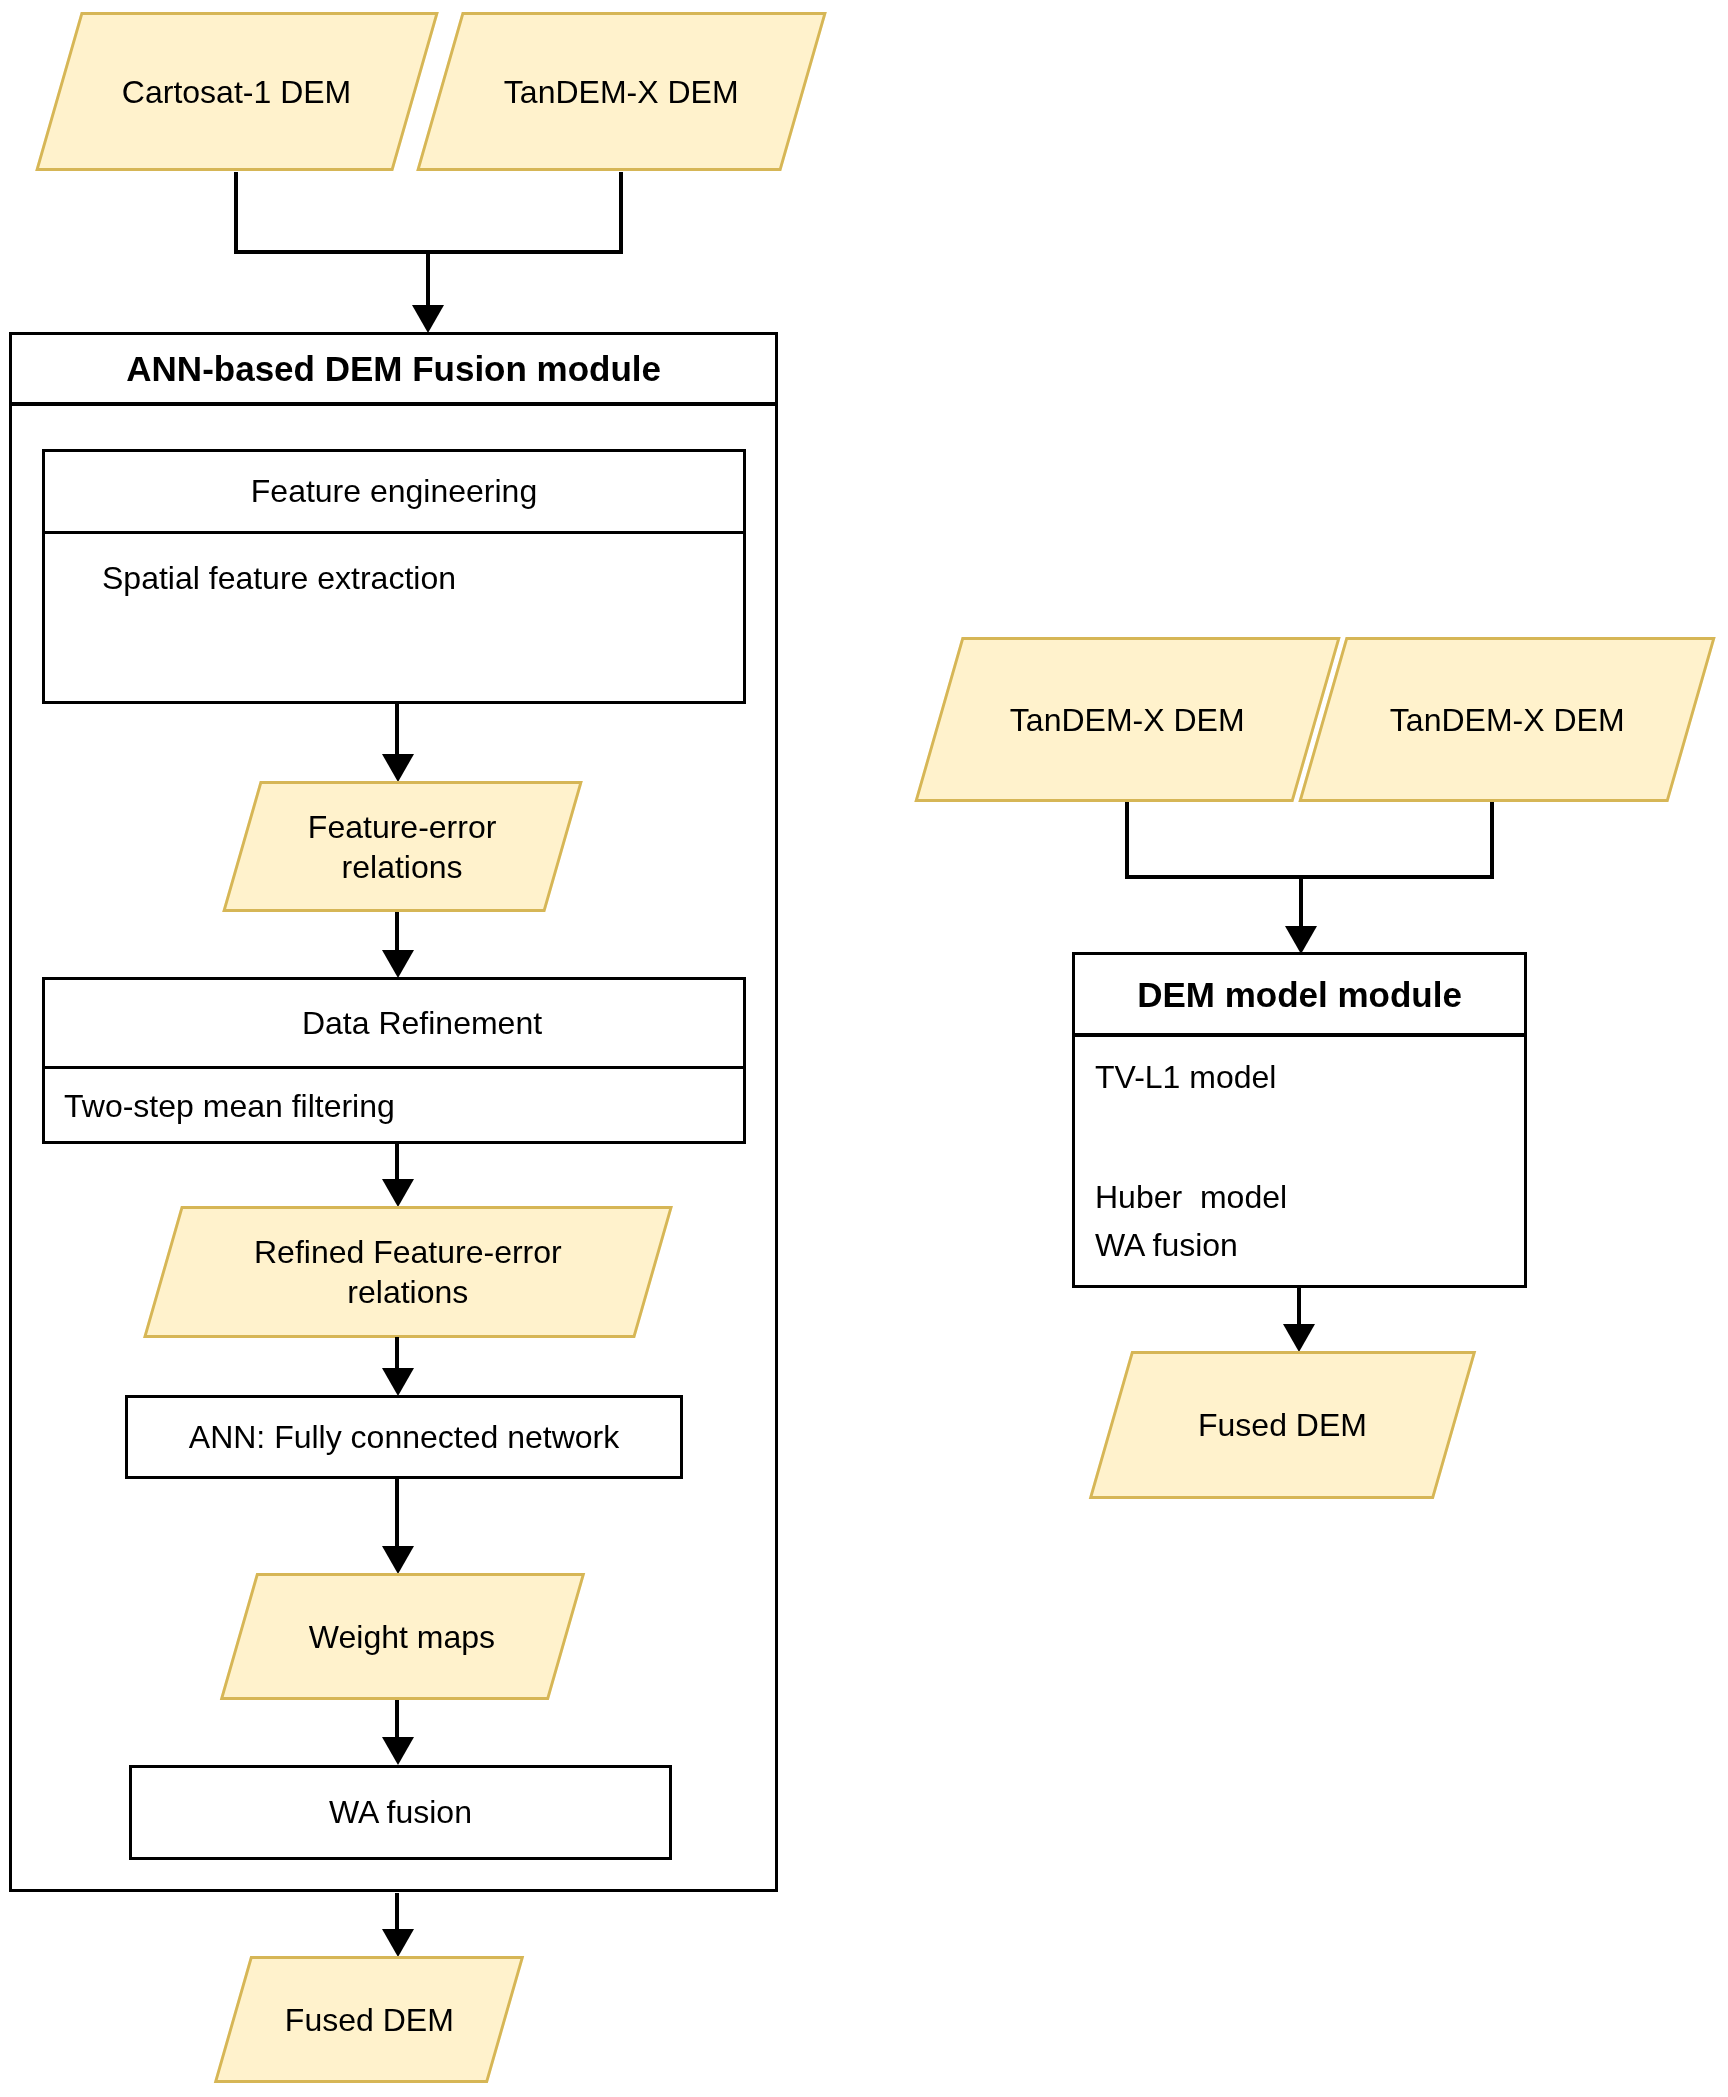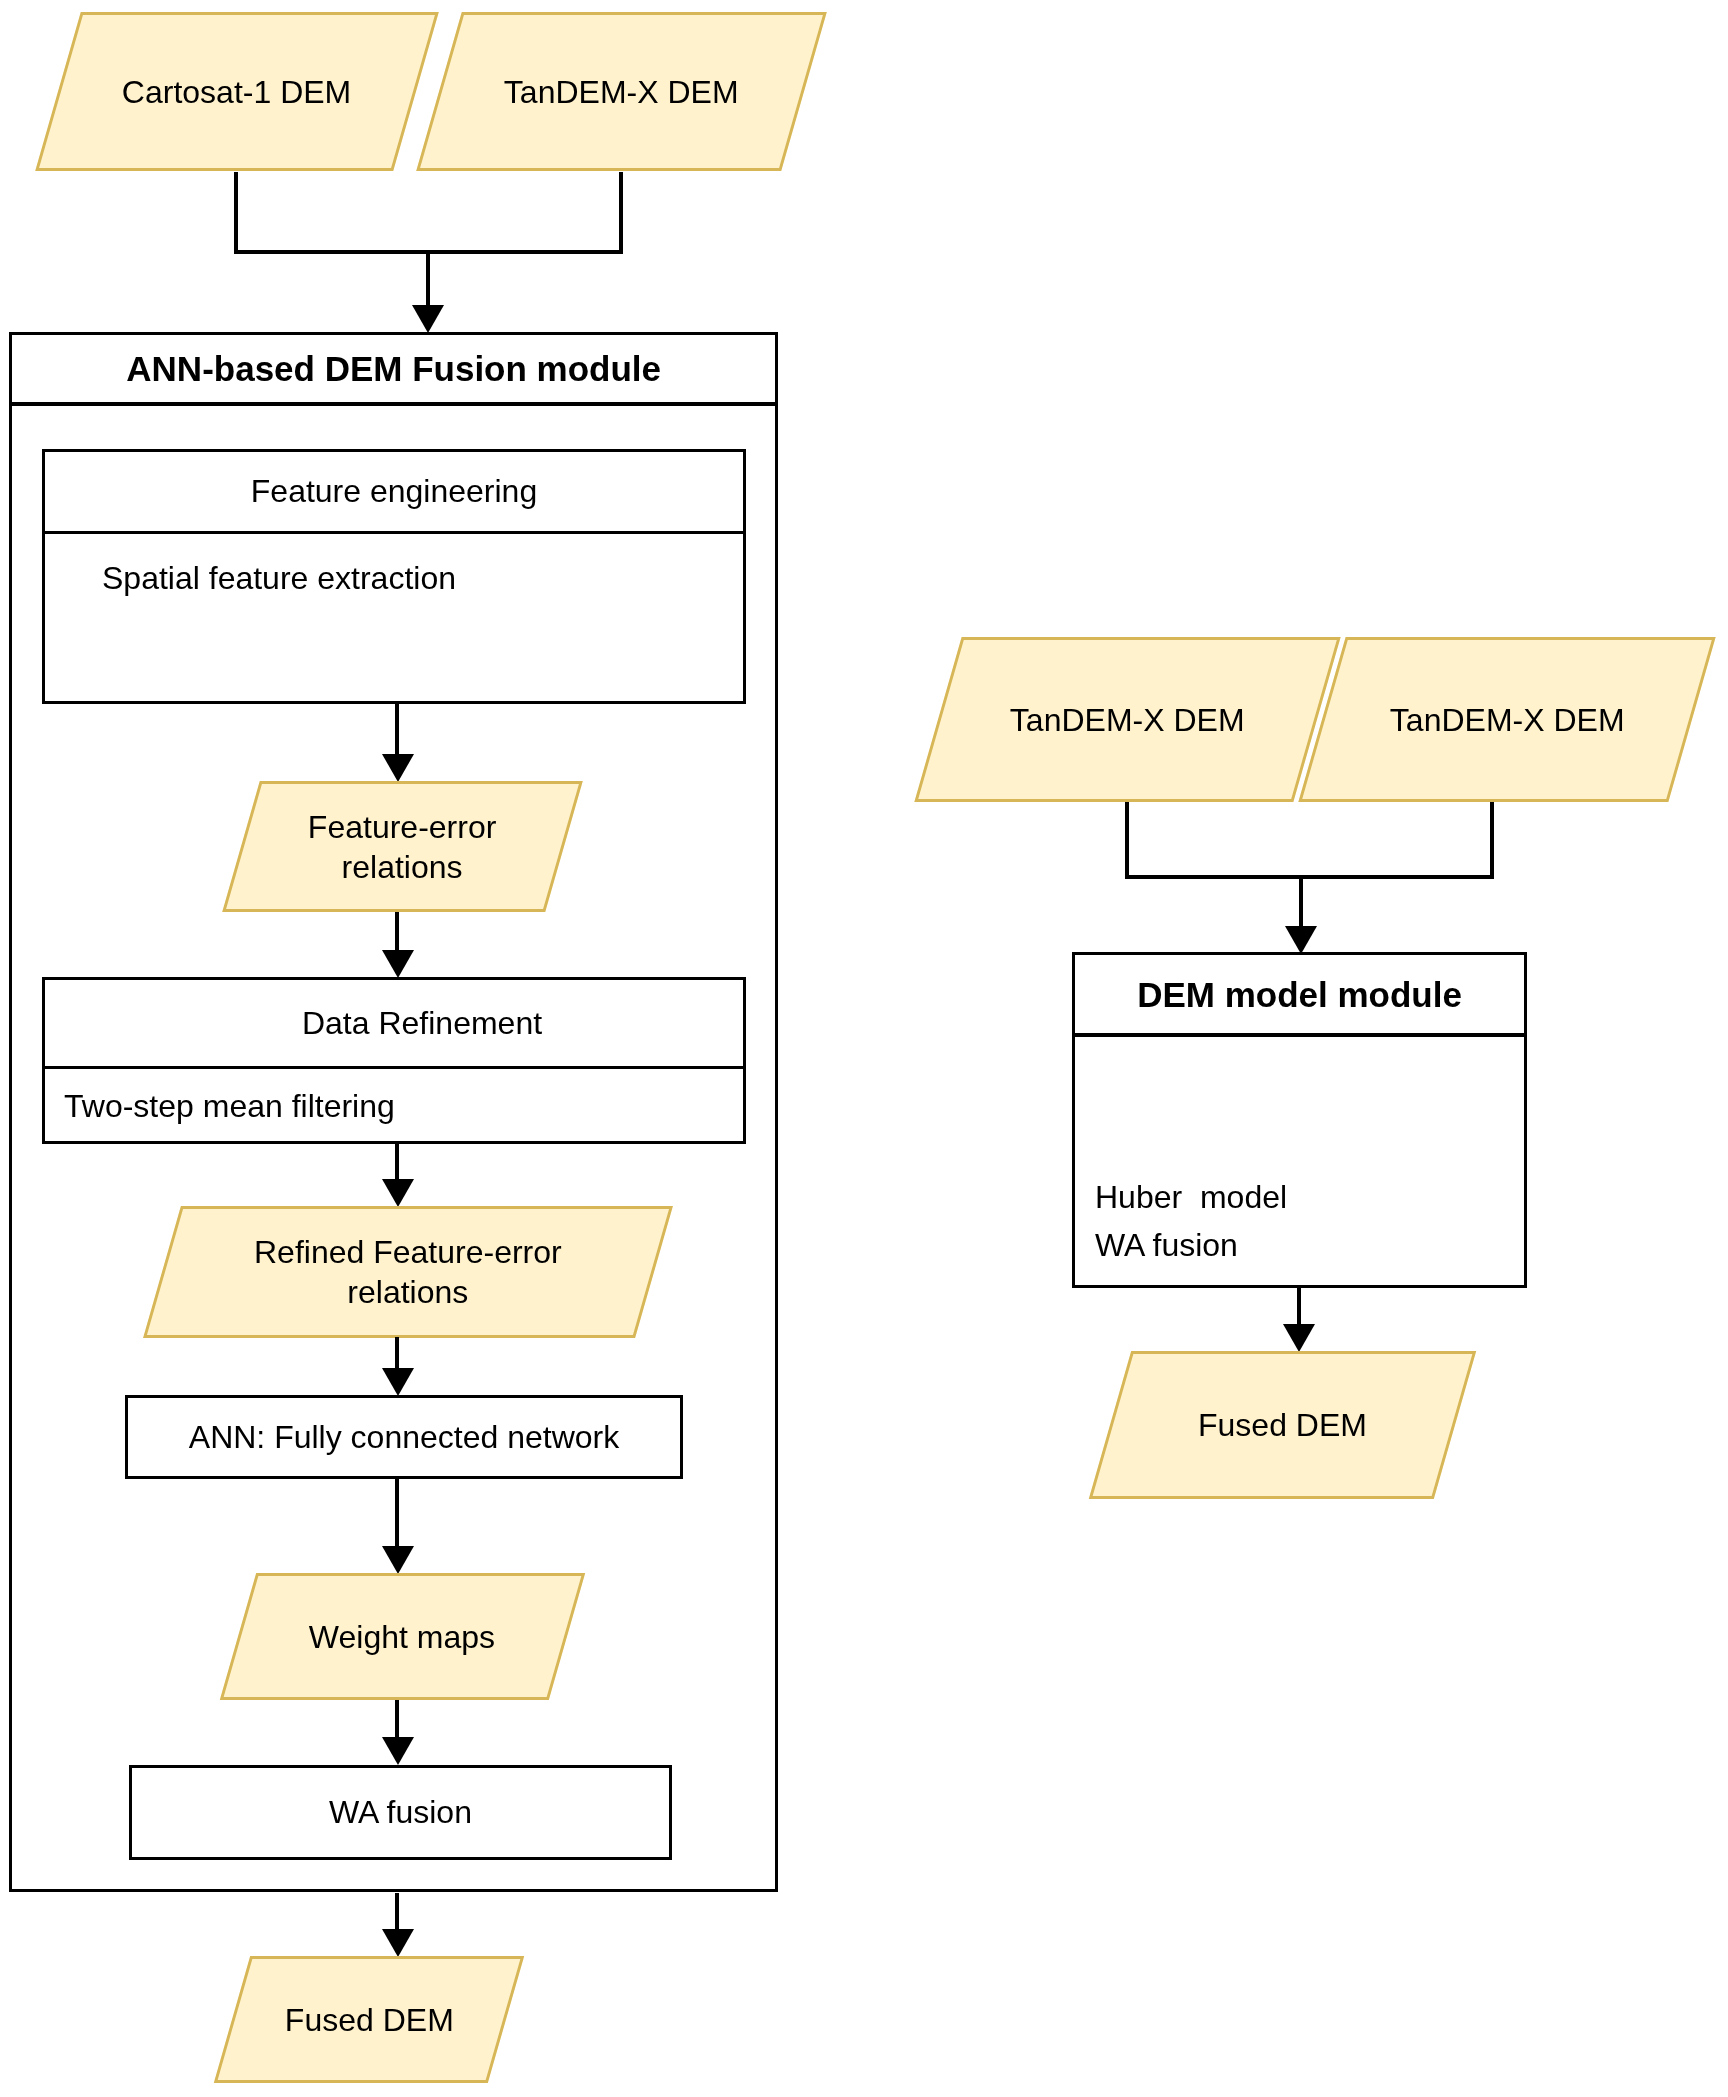--- a/index.html
+++ b/index.html
@@ -149,20 +149,21 @@
 
   <div class="vline" style="left: 1125px; top: 802px; height: 77px; background: rgb(0, 0, 0);"></div>
   <div class="vline" style="left: 1490px; top: 802px; height: 77px; background: rgb(0, 0, 0);"></div>
   <div class="hline" style="left: 1125px; top: 875px; width: 369px; background: rgb(0, 0, 0);"></div>
   <div class="vline" style="left: 1299px; top: 879px; height: 48px; background: rgb(0, 0, 0);"></div>
   <div class="ahead" style="left: 1285px; top: 926px; border-top-color: rgb(0, 0, 0);"></div>
 
   <div class="box strong" style="left:1072px; top:952px; width:455px; height:336px;"></div>
   <div class="ctext title" style="left:1072px; top:956px; width:455px; height:77px;">DEM model module</div>
   <div class="hline" style="left: 1072px; top: 1033px; width: 455px; background: rgb(0, 0, 0);"></div>
+  <div class="rtext" style="left:1095px; top:1058px; width:408px; height:38px;">TV-L1 model</div>
   <div class="rtext" style="left:1095px; top:1142px; width:408px; height:38px;margin-top:36px;">Huber  model</div>
   <div class="rtext" style="left:1095px; top:1226px; width:408px; height:38px;">WA fusion</div>
 
   <div class="vline" style="left: 1297px; top: 1288px; height: 38px; background: rgb(0, 0, 0);"></div>
   <div class="ahead" style="left: 1283px; top: 1324px; border-top-color: rgb(0, 0, 0);"></div>
 
   <div class="para" style="left: 1110px; top: 1351px; width: 345px; height: 148px; background: rgb(255, 242, 204); border-color: rgb(214, 182, 86);">
     <span class="lbl">Fused DEM</span>
   </div>
 

